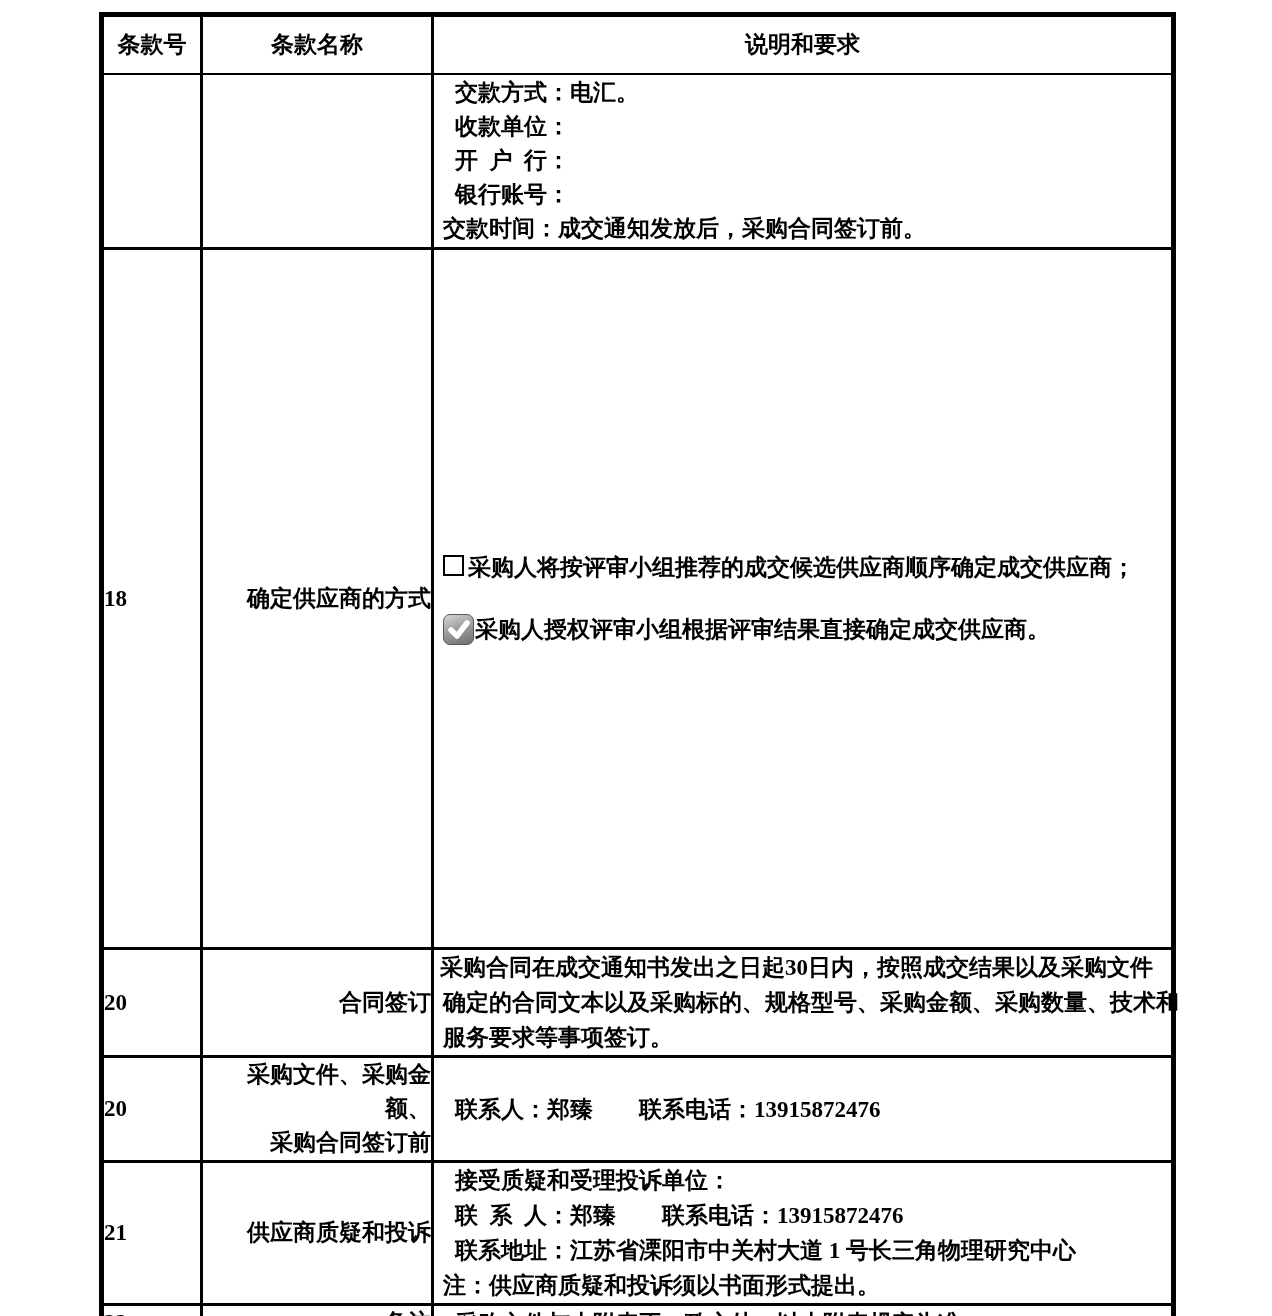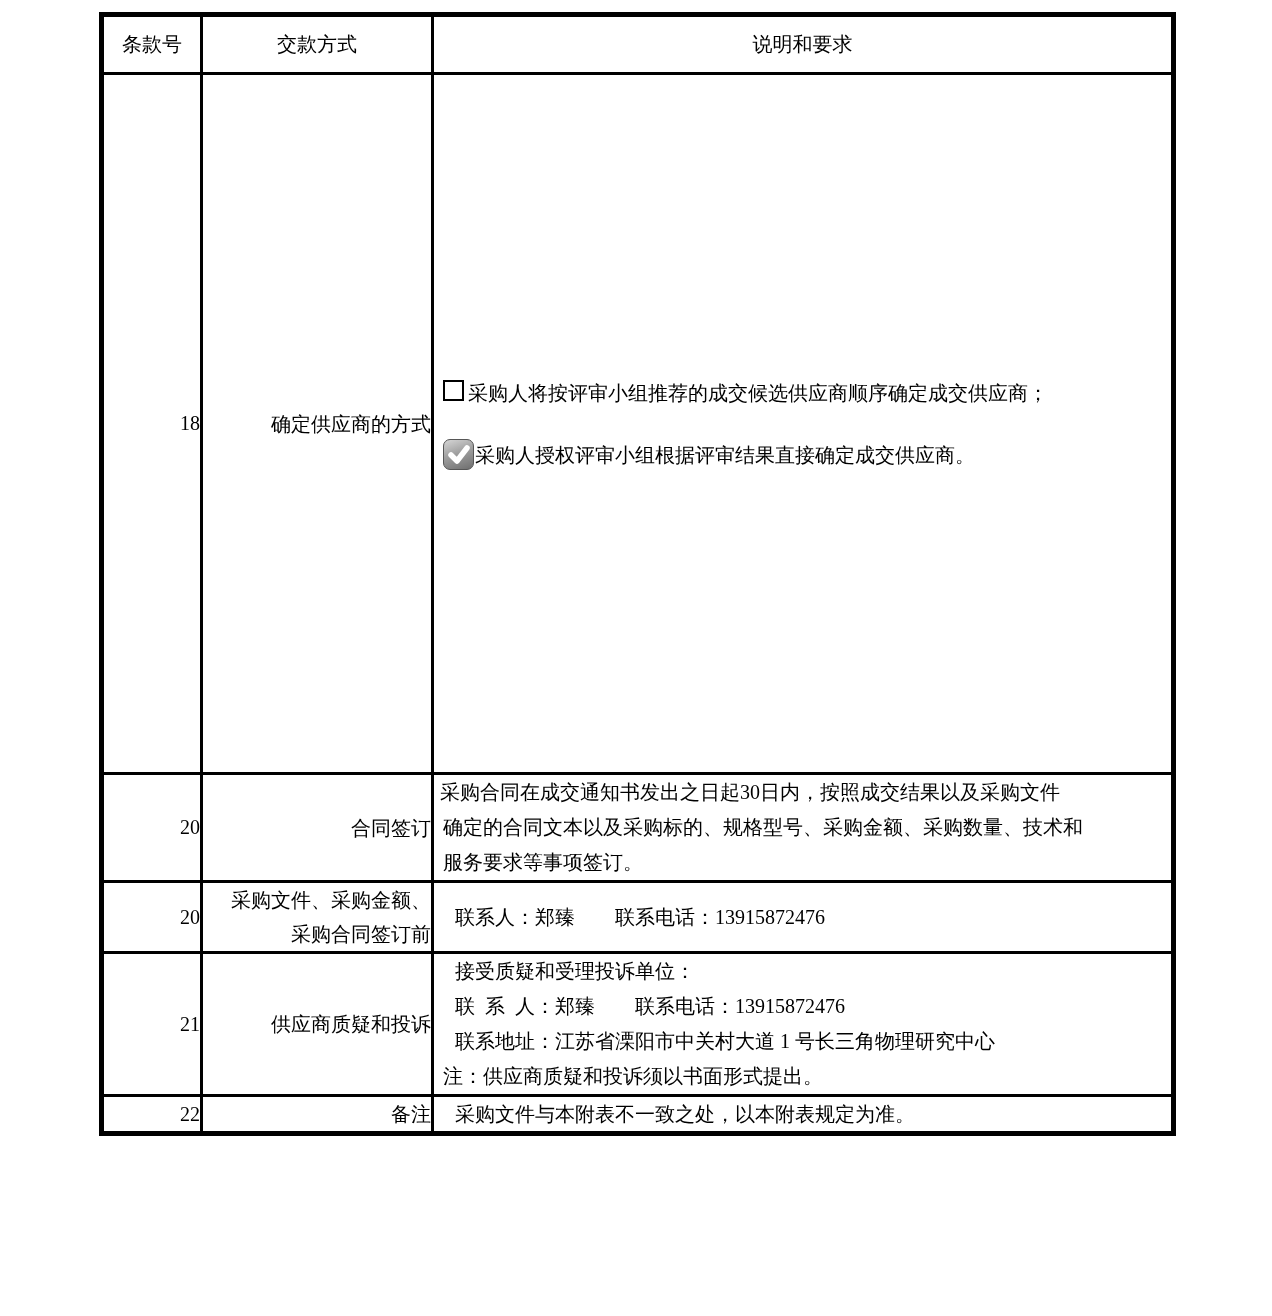--- a/index.html
+++ b/index.html
@@ -7,35 +7,35 @@
     width:1272px;height:1316px;background:#ffffff;position:relative;
     font-family:"Liberation Serif","DejaVu Serif",serif;color:#000;
     overflow:hidden;
   }
   .doc-table{
     position:absolute;left:99px;top:12px;width:1072px;
     border-collapse:collapse;table-layout:fixed;
     border:5px solid #000;
   }
   .doc-table th,.doc-table td{
-    border:3px solid #000;padding:0;font-weight:normal;font-size:20px;
+    border:3px solid #000;padding:0;font-weight:bold;font-size:23px;
     overflow:visible;
   }
   .doc-table thead th{border-bottom-width:2px;text-align:center;vertical-align:middle}
   .doc-table tbody tr.r0 td{border-top-width:2px}
 
   thead tr{height:59px}
   .r0{height:175px}
   .r1{height:700px}
   .r2{height:103px}
   .r3{height:66px}
   .r4{height:137px}
   .r5{height:35px}
 
-  .cell-no{text-align:right;vertical-align:middle}
+  .cell-no{text-align:left;vertical-align:middle}
   .cell-name{text-align:right;vertical-align:middle;line-height:34px}
   .cell-desc{vertical-align:middle}
 
   .line{white-space:pre}
   .ind-pad{padding-left:21px}
   .ind-pad-sm{padding-left:9px}
   .ind-indent1{padding-left:6px}
   .ind-flush{padding-left:9px}
 
   .r0 .cell-desc{line-height:34px}
@@ -63,25 +63,36 @@
 <div>
   <table class="doc-table">
     <colgroup>
       <col style="width:100px">
       <col style="width:231px">
       <col style="width:741px">
     </colgroup>
     <thead>
       <tr>
         <th>条款号</th>
-        <th>交款方式</th>
+        <th>条款名称</th>
         <th>说明和要求</th>
       </tr>
     </thead>
     <tbody>
+        <tr class="r0">
+          <td class="cell-no"></td>
+          <td class="cell-name"></td>
+          <td class="cell-desc">
+            <div class="line ind-pad"><span>交款方式：电汇。</span></div>
+            <div class="line ind-pad"><span>收款单位：</span></div>
+            <div class="line ind-pad"><span>开  户  行：</span></div>
+            <div class="line ind-pad"><span>银行账号：</span></div>
+            <div class="line ind-pad-sm"><span>交款时间：成交通知发放后，采购合同签订前。</span></div>
+          </td>
+        </tr>
         <tr class="r1">
           <td class="cell-no">18</td>
           <td class="cell-name">
             <div class="name-line">确定供应商的方式</div>
           </td>
           <td class="cell-desc">
             <div class="line ind-flush"><span class="cb-empty"></span><span>采购人将按评审小组推荐的成交候选供应商顺序确定成交供应商；</span></div>
             <div class="line ind-flush"><span class="cb-checked"><svg viewBox="0 0 29 29" width="29" height="29">
                   <path d="M7 15 l6 6 L23 8" fill="none" stroke="#ffffff" stroke-width="5.5" stroke-linecap="round" stroke-linejoin="round"></path>
                 </svg></span><span>采购人授权评审小组根据评审结果直接确定成交供应商。</span></div>

